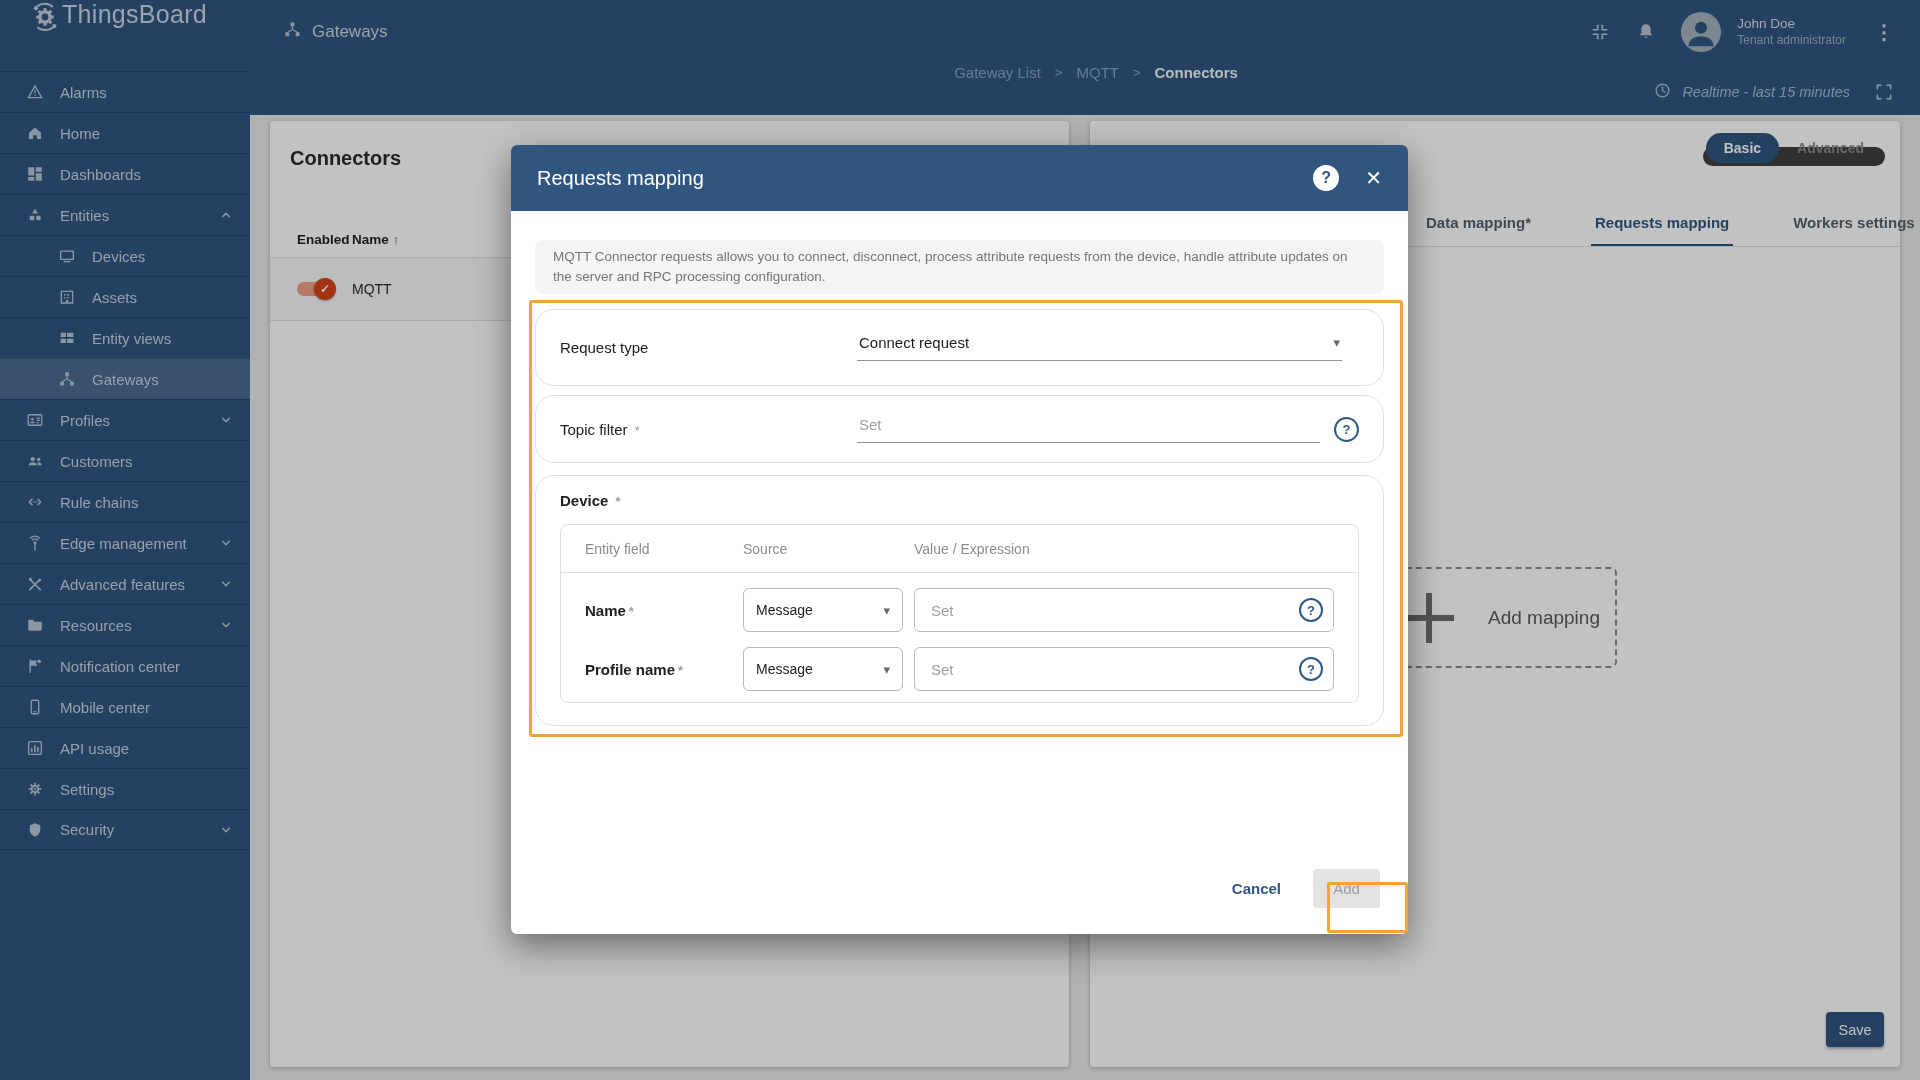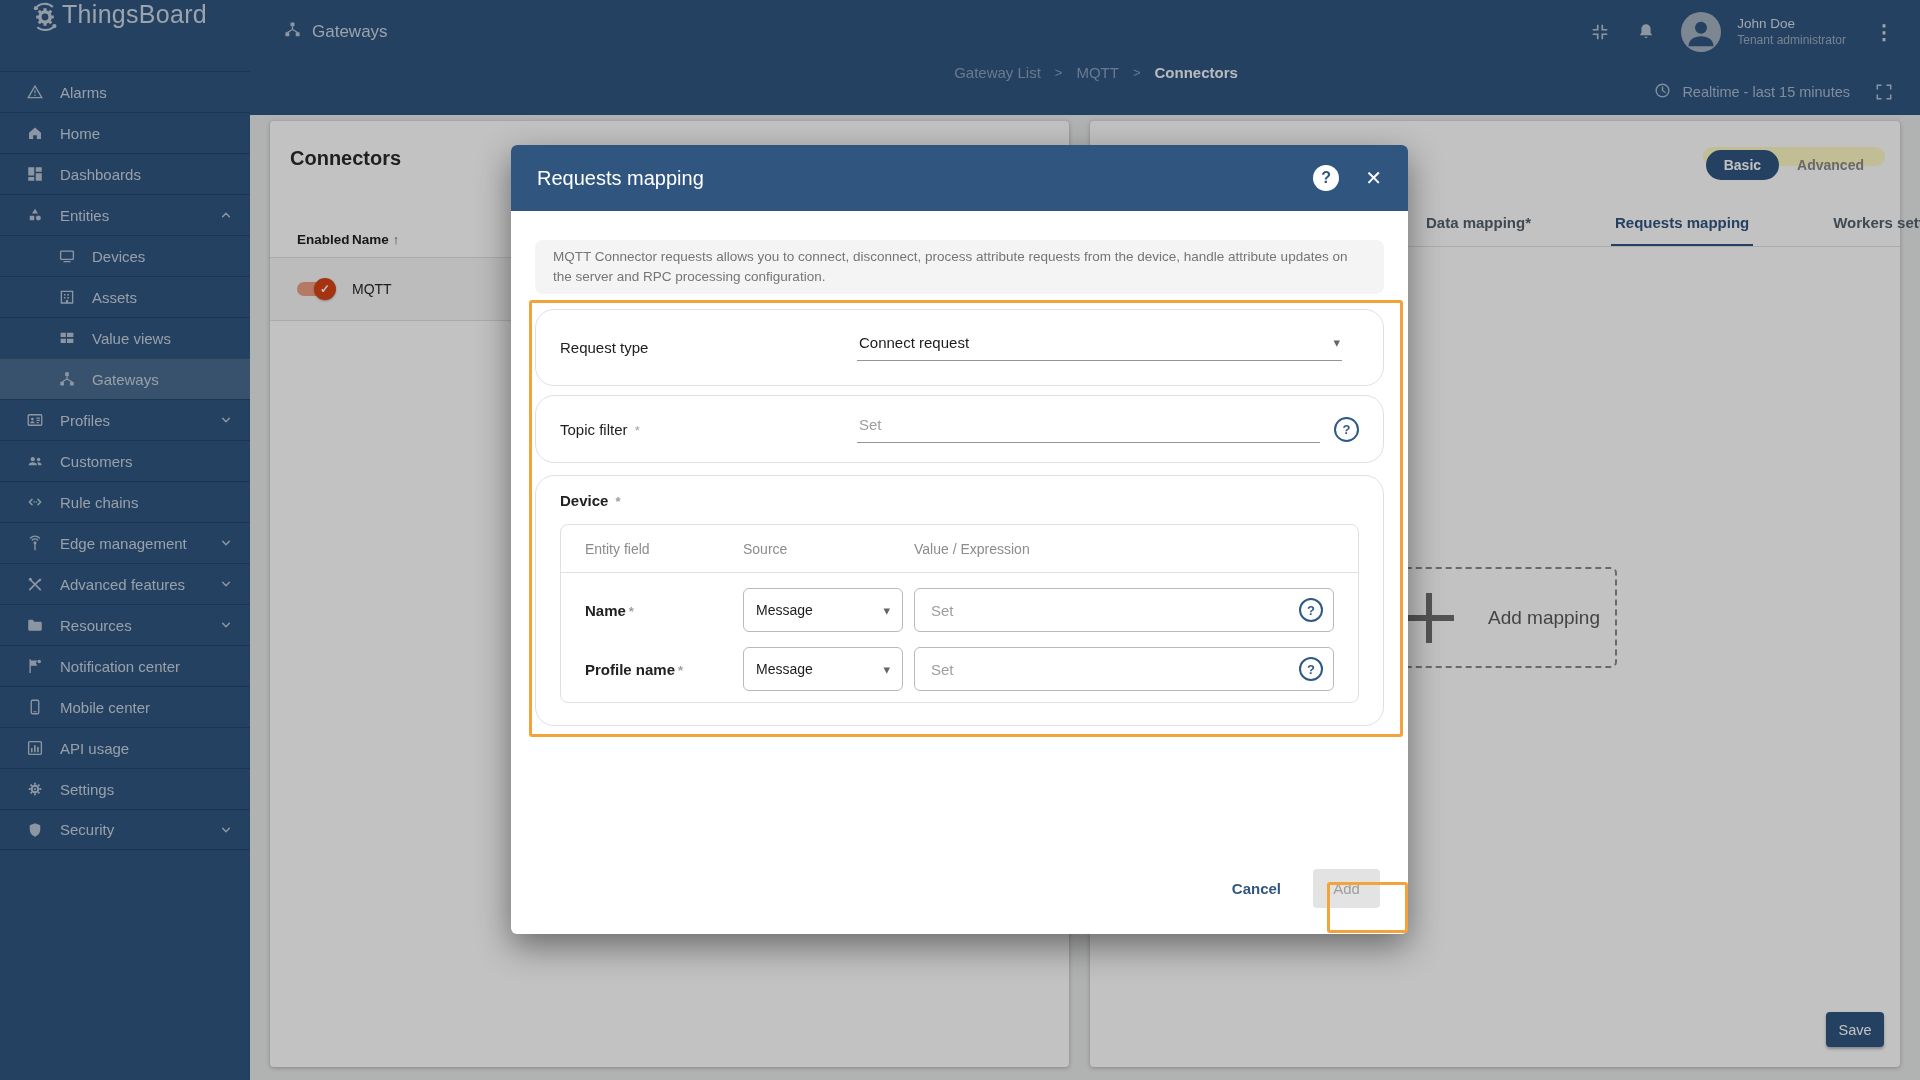--- a/index.html
+++ b/index.html
@@ -38,21 +38,21 @@
   .user-role { color:#9cadbe; font-size:12px; }
   .more-vert { color:#cfd8e1; font-size:20px; font-weight:700; cursor:pointer; padding:0 4px; }
 
   .subbar { position:absolute; left:250px; top:64px; width:1670px; height:51px;
             background:#305680; display:flex; align-items:center; z-index:2;flex-direction:column; }
   .breadcrumb { display:flex; align-items:center; gap:14px; margin-left:22px; font-size:15px; }
   .crumb { color:#8aa0bd; cursor:pointer; }
   .crumb.current { color:#f2f5f8; font-weight:700; }
   .crumb-sep { color:#8aa0bd; font-size:13px; }
   .subbar-right { margin-left:auto; display:flex; align-items:center; gap:24px; padding-right:26px; }
-  .realtime { display:flex; align-items:center; gap:10px; color:#a9bacc; font-size:14.5px; cursor:pointer; }
+  .realtime { display:flex; align-items:center; gap:10px; color:#a9bacc; font-size:14.5px; cursor:pointer;font-style:italic; }
 
   
   .content { position:absolute; left:250px; top:115px; width:1670px; height:965px; background:#e9eaea; z-index:1; }
   .card { position:absolute; background:#fff; border-radius:4px; box-shadow:0 1px 4px rgba(0,0,0,.25); }
   .left-card  { left:20px; top:6px; width:799px; height:946px; }
   .right-card { left:840px; top:6px; width:810px; height:946px; }
 
   .lc-title { font-size:20px; font-weight:700; color:#2b2b2b; padding:26px 0 0 20px; }
   .lc-header { position:absolute; top:100px; left:0; width:100%; height:37px; display:flex;
                align-items:center; padding-left:27px; border-bottom:1px solid #e0e0e0;
@@ -63,28 +63,28 @@
   .lc-row { position:absolute; top:137px; left:0; width:100%; height:63px; display:flex;
             align-items:center; padding-left:27px; background:#f7f7f7; border-bottom:1px solid #e0e0e0; cursor:pointer; }
   .row-name { margin-left:15px; font-size:14px; color:#282828; }
 
   .toggle { position:relative; width:40px; height:24px; cursor:pointer; }
   .toggle-track { position:absolute; left:0; top:5px; width:34px; height:14px; border-radius:7px; background:#f09f83; }
   .toggle-thumb { position:absolute; left:17px; top:1px; width:22px; height:22px; border-radius:50%;
                   background:#d84315; display:flex; align-items:center; justify-content:center;
                   color:#fff; font-size:12px; font-weight:700; box-shadow:0 1px 2px rgba(0,0,0,.3); }
 
-  .mode-pill { position:absolute; top:26px; right:15px; height:19px; background:#fef9c3;
-               border-radius:18px; display:flex; align-items:flex-start; padding:3px; }
+  .mode-pill { position:absolute; top:26px; right:15px; height:19px; background:#404040;
+               border-radius:18px; display:flex; align-items:flex-end; padding:3px; }
   .pill-opt { height:30px; border-radius:15px; padding:0 18px; display:flex; align-items:center;
               font-size:14px; font-weight:700; color:#8a8a8a; cursor:pointer; }
   .pill-opt.selected { background:#305680; color:#fff; }
 
   .tabs-row { position:absolute; top:79px; left:0; width:100%; height:47px; display:flex;
-              align-items:stretch; gap:76px; padding-left:332px; border-bottom:1px solid #e3e3e3; }
+              align-items:stretch; gap:56px; padding-left:332px; border-bottom:1px solid #e3e3e3; }
   .tab { display:flex; align-items:center; padding:0 4px; font-size:15px; font-weight:700;
          color:#54606c; cursor:pointer; border-bottom:2.5px solid transparent; white-space:nowrap; }
   .tab.active { color:#305680; border-bottom-color:#305680; }
 
   .add-mapping { position:absolute; left:240px; top:446px; width:287px; height:101px;
                  border:2px dashed #8a8a8a; border-radius:6px; display:flex; align-items:center;
                  padding-left:72px; cursor:pointer; color:#5a5a5a; }
   .plus { position:relative; width:50px; height:50px; }
   .plus::before, .plus::after { content:""; position:absolute; background:#6f6f6f; }
   .plus::before { left:0; top:22px; width:50px; height:6px; }
@@ -231,21 +231,21 @@
             </svg>
           </span>
           <span class="nav-label">Assets</span>
         </div>
         <div class="nav-item sub">
           <span class="nav-ico">
             <svg width="18" height="18" viewBox="0 0 24 24" fill="#b9c6d5" stroke="#b9c6d5" stroke-width="0">
               <path stroke="none" d="M3.5 5h7v5.5h-7zM12 5h8.5v5.5H12zM3.5 13h7v5.5h-7zM12 13h8.5v5.5H12z"></path>
             </svg>
           </span>
-          <span class="nav-label">Value views</span>
+          <span class="nav-label">Entity views</span>
         </div>
         <div class="nav-item sub selected">
           <span class="nav-ico">
             <svg width="18" height="18" viewBox="0 0 24 24" fill="#b9c6d5" stroke="#b9c6d5" stroke-width="0">
               <rect stroke="none" x="9.5" y="3" width="5" height="5" rx=".8"></rect>
               <rect stroke="none" x="3" y="15.5" width="5" height="5" rx=".8"></rect>
               <rect stroke="none" x="16" y="15.5" width="5" height="5" rx=".8"></rect>
               <path fill="none" stroke-width="1.6" d="M12 8v4M12 12 5.5 15.8M12 12l6.5 3.8"></path>
             </svg>
           </span>

